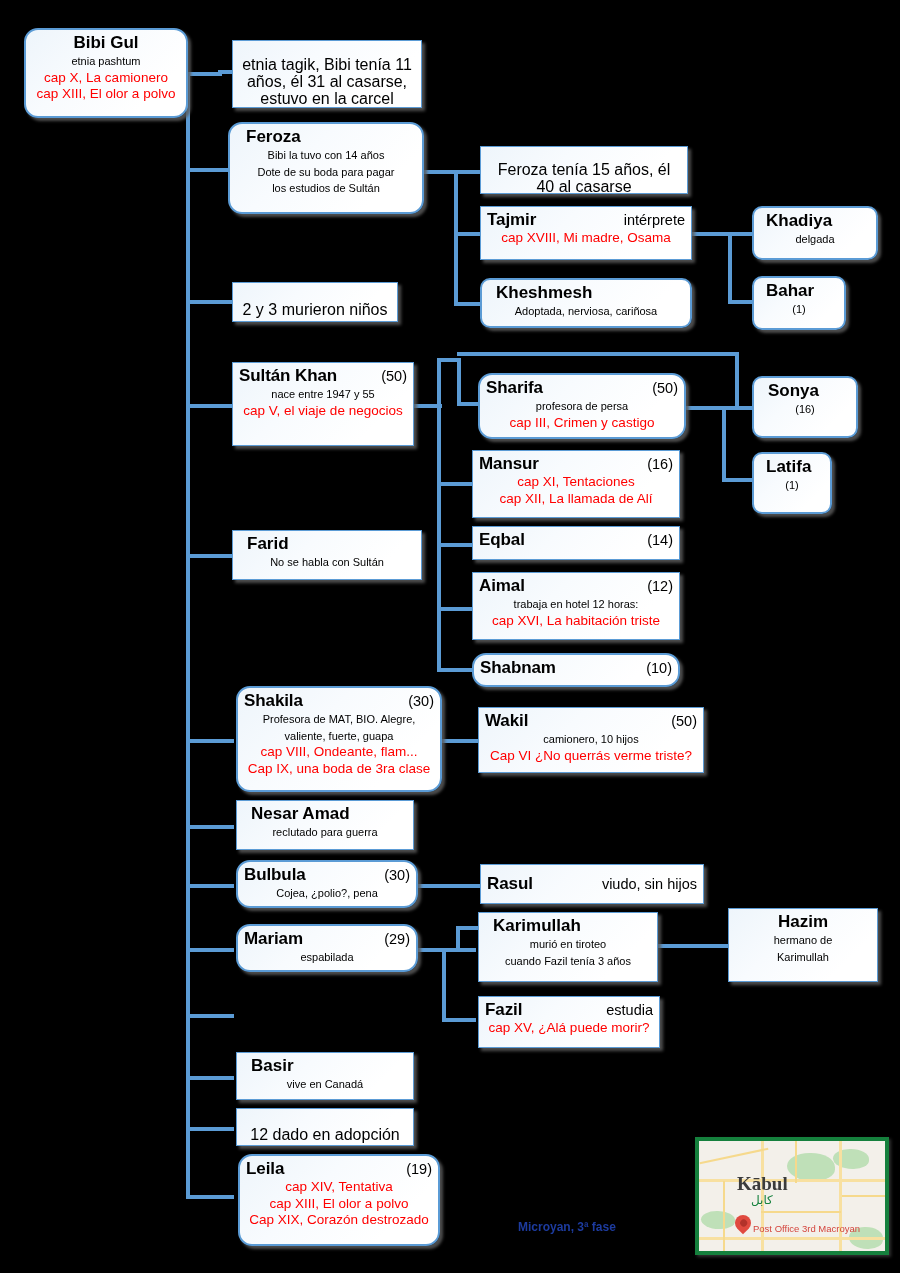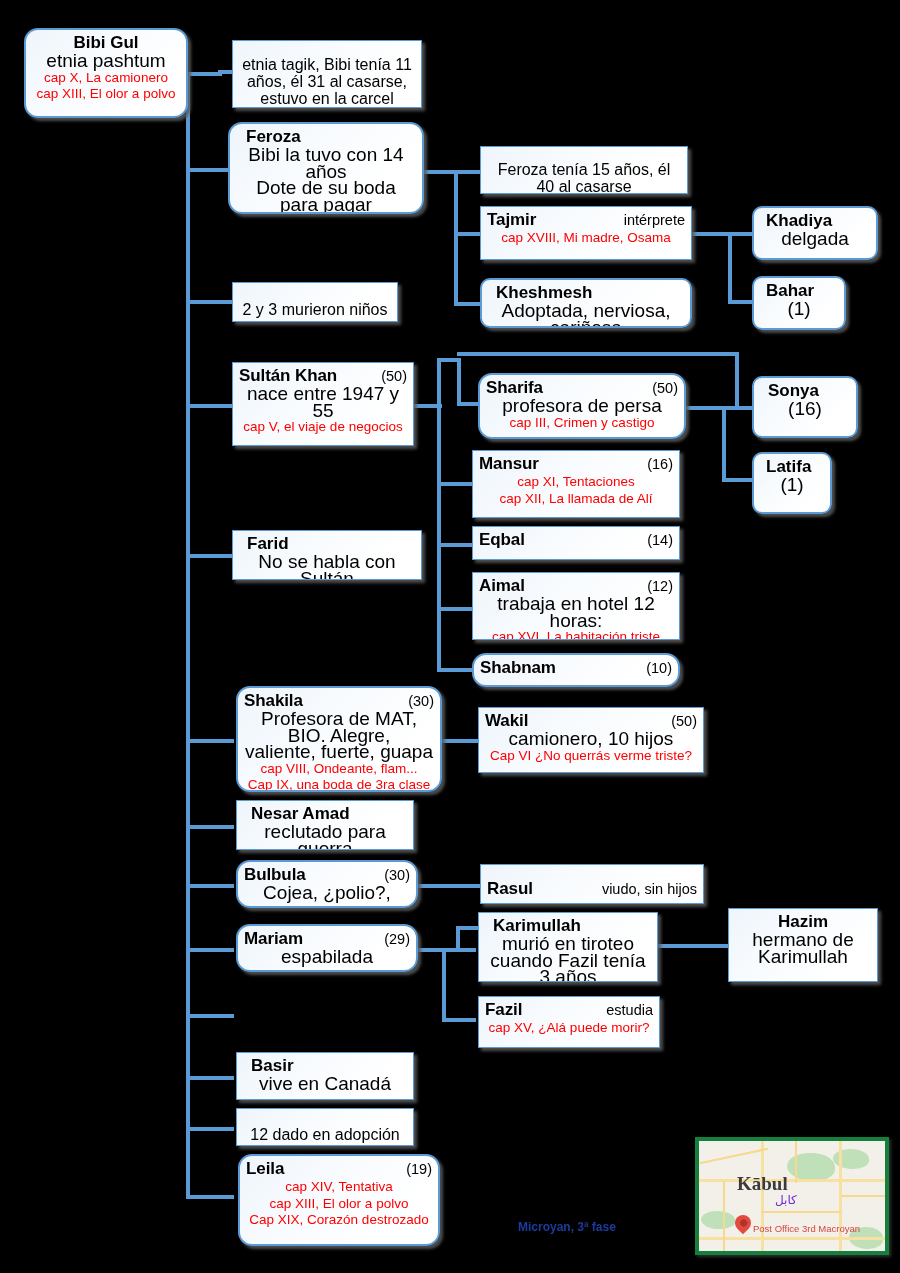--- a/index.html
+++ b/index.html
@@ -47,21 +47,21 @@
     gap:14px;
   }
   .ttl-row .ttl{text-align:left;}
   .age{
     font-weight:normal;
     font-size:14.5px;
     line-height:18px;
     white-space:nowrap;
   }
   .sub{
-    font-size:19px;
+    font-size:11px;
     line-height:16.5px;
   }
   .red{
     color:#ff0000;
     font-size:13.5px;
     line-height:16.5px;
   }
   .plain{
     font-size:16px;
     line-height:17px;
@@ -77,21 +77,21 @@
     border:4px solid #15803d;
     box-shadow:2px 2px 3px rgba(70,70,70,.7);
   }
   #map .road{position:absolute;background:#f6d98c;}
   #map .bigroad{position:absolute;background:#f8e0a0;}
   #map .park{position:absolute;background:#bfe0b8;border-radius:48% 52% 44% 56%;}
   #map .kabul{
     position:absolute;font-size:19px;font-weight:bold;color:#3b3b3b;
     font-family:"Liberation Serif","DejaVu Serif",serif;
   }
-  #map .kabul-ar{position:absolute;font-size:12px;color:#6d28d9;margin-left:24px;}
+  #map .kabul-ar{position:absolute;font-size:12px;color:#15803d;}
   #map .poi{
     position:absolute;font-size:9.5px;color:#d4443c;white-space:nowrap;
   }
   #map .pin{
     position:absolute;width:16px;height:16px;background:#e04a3f;
     border-radius:50% 50% 50% 0;transform:rotate(-45deg);
   }
   #map .pin::after{
     content:"";position:absolute;left:4.5px;top:4.5px;width:7px;height:7px;
     background:#b2322a;border-radius:50%;
@@ -306,21 +306,21 @@
   </div>
 
   <div class="node round" style="left:236px;top:860px;width:182px;height:48px;">
     <div class="ttl-row">
       <span class="ttl">Bulbula</span>
       <span class="age">(30)</span>
     </div>
     <div class="sub">Cojea, ¿polio?, pena</div>
   </div>
 
-  <div class="node" style="left:480px;top:864px;width:224px;height:40px;display:flex;align-items:flex-end;">
+  <div class="node" style="left:480px;top:864px;width:224px;height:40px;display:flex;align-items:center;">
     <div class="ttl-row" style="width:100%;">
       <span class="ttl">Rasul</span>
       <span class="age">viudo, sin hijos</span>
     </div>
   </div>
 
   <div class="node round" style="left:236px;top:924px;width:182px;height:48px;">
     <div class="ttl-row">
       <span class="ttl">Mariam</span>
       <span class="age">(29)</span>

